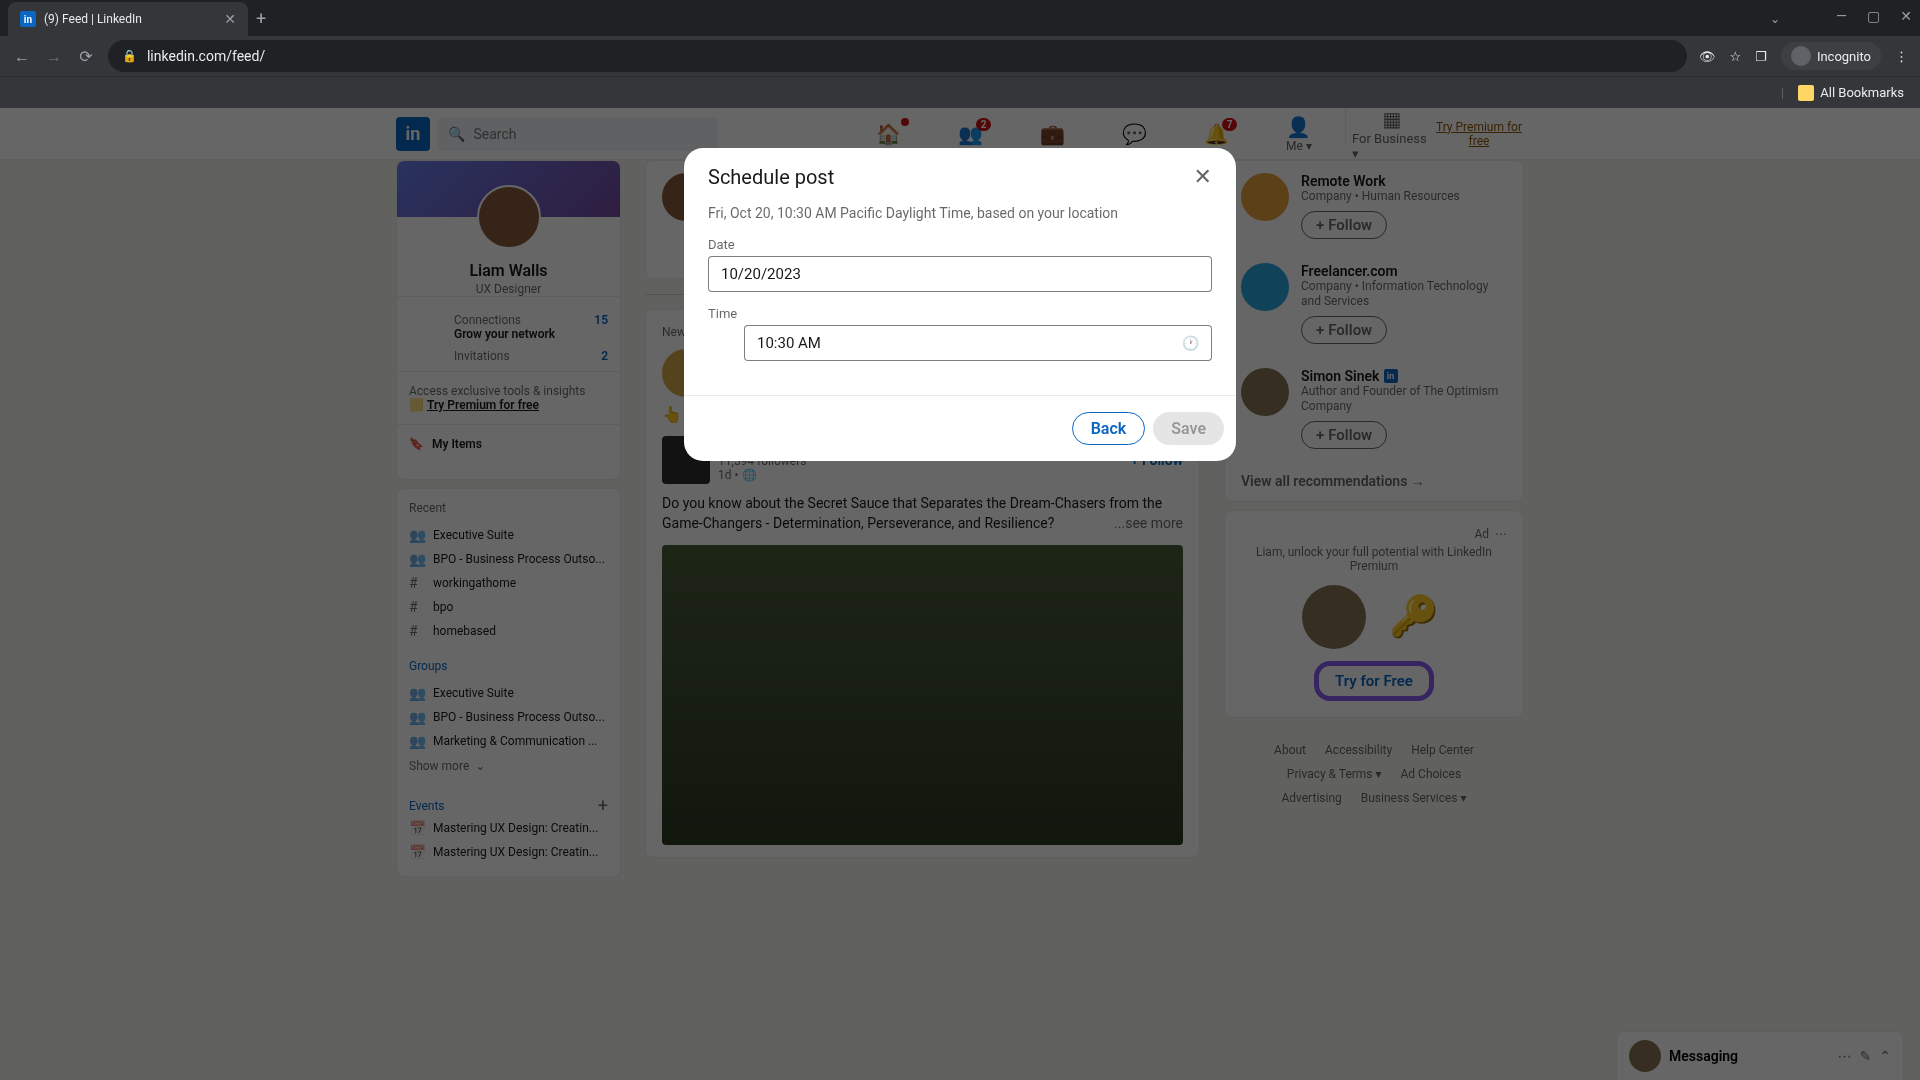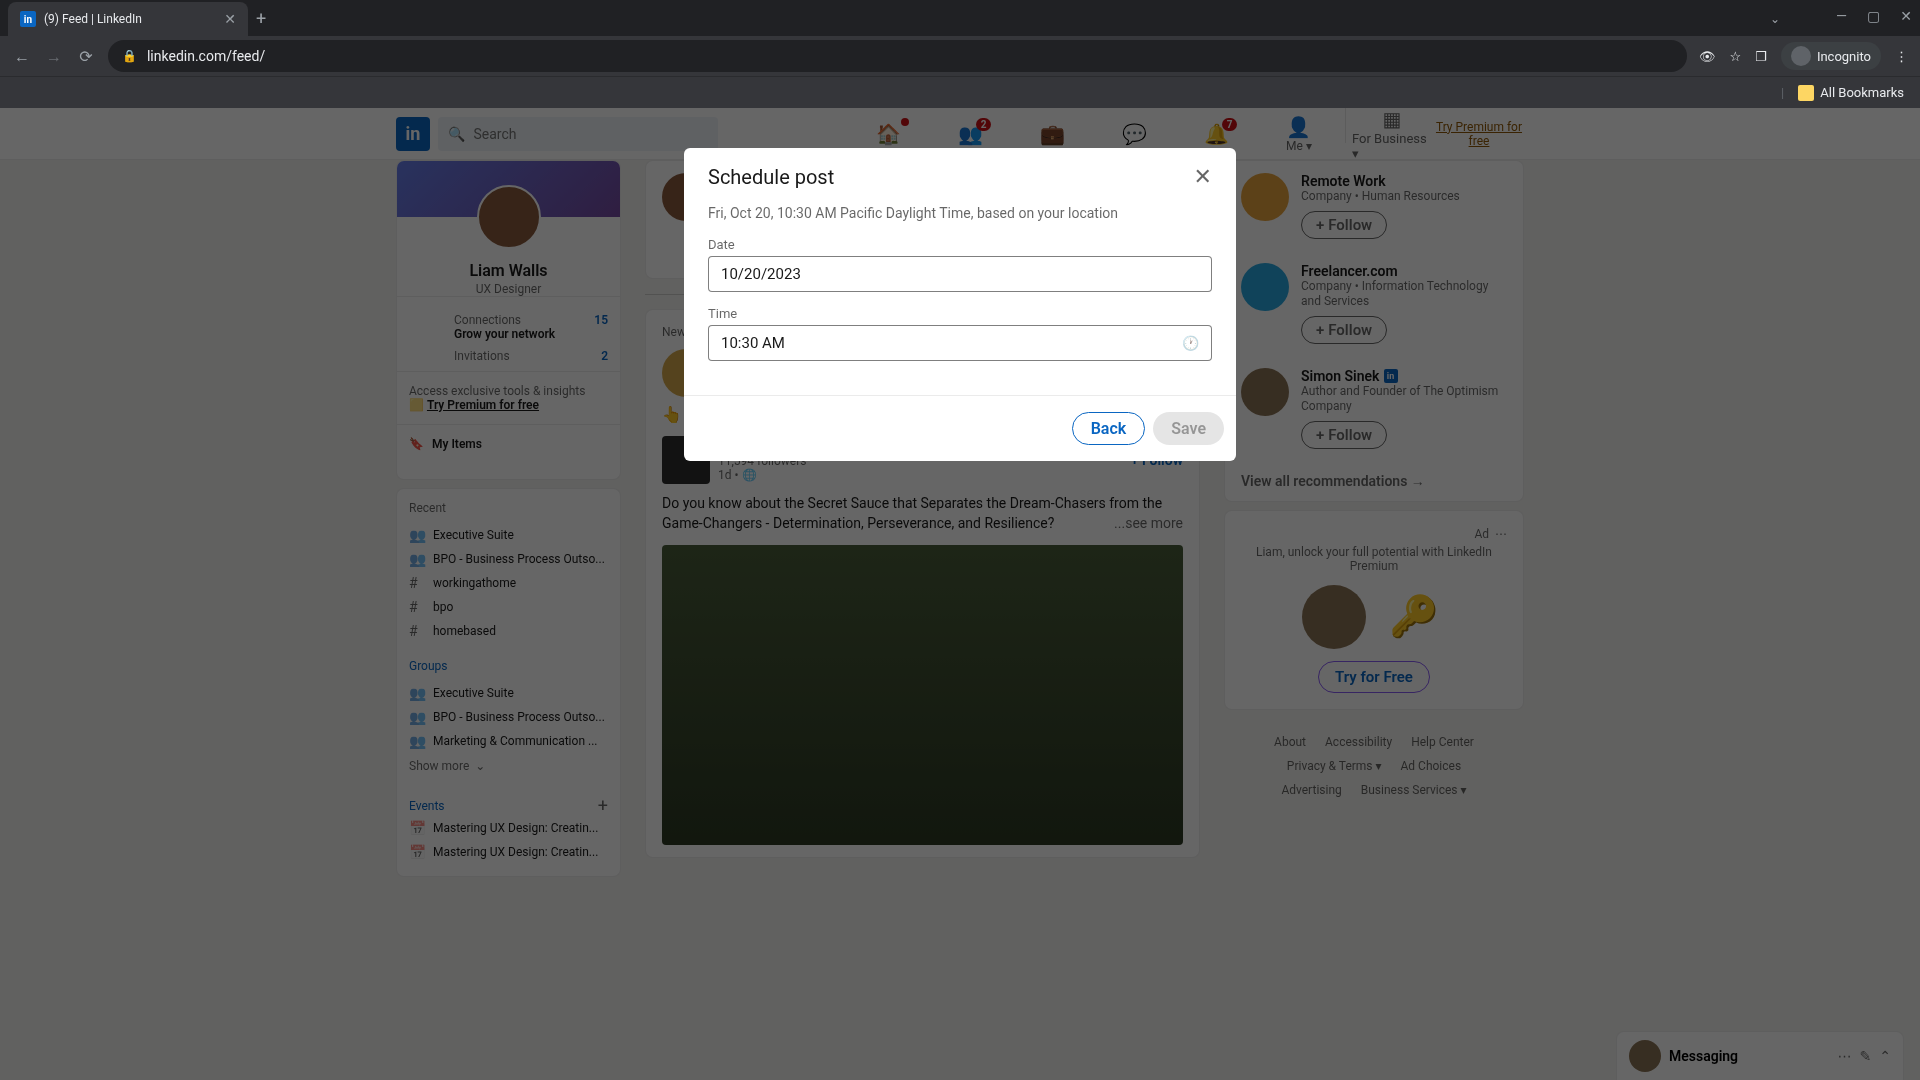--- a/index.html
+++ b/index.html
@@ -127,42 +127,42 @@
 .view-all { display: flex; align-items: center; gap: 8px; padding: 12px 16px; font-size: 14px; font-weight: 600; color: rgba(0,0,0,0.6); cursor: pointer; }
 
 .ad-card { padding: 16px; text-align: center; }
 .ad-label { text-align: right; font-size: 12px; color: rgba(0,0,0,0.6); display: flex; justify-content: flex-end; gap: 6px; }
 .ad-text { font-size: 12px; color: rgba(0,0,0,0.6); margin-top: 4px; }
 .ad-imgs { display: flex; justify-content: center; gap: 16px; margin: 12px 0; }
 .ad-img { width: 64px; height: 64px; border-radius: 50%; }
 .ad-img.person { background: #8b7355; }
 .ad-img.key { background: transparent; display: flex; align-items: center; justify-content: center; font-size: 40px; }
 .ad-headline { font-size: 15px; color: rgba(0,0,0,0.9); margin: 8px 0 16px; }
-.try-btn { display: inline-block; border: 1px solid #8b5cf6; color: #0a66c2; border-radius: 16px; padding: 6px 16px; font-size: 15px; font-weight: 600; cursor: pointer; }
+.try-btn { display: inline-block; border: 5px solid #8b5cf6; color: #0a66c2; border-radius: 16px; padding: 6px 16px; font-size: 15px; font-weight: 600; cursor: pointer; }
 
 .footer-links { text-align: center; font-size: 12px; color: rgba(0,0,0,0.6); padding: 12px; line-height: 2; }
 .footer-links span { margin: 0 8px; cursor: pointer; }
 
 
 .messaging-bar { position: absolute; bottom: 0; right: 16px; width: 288px; background: #fff; border: 1px solid rgba(0,0,0,0.08); border-bottom: none; border-radius: 8px 8px 0 0; padding: 8px 12px; display: flex; align-items: center; gap: 8px; z-index: 5; }
 .msg-avatar { width: 32px; height: 32px; border-radius: 50%; background: #8b7355; }
 .msg-title { font-size: 14px; font-weight: 600; flex: 1; }
 .msg-icon { color: rgba(0,0,0,0.6); cursor: pointer; font-size: 14px; }
 
 
 .overlay { position: absolute; inset: 0; background: rgba(0,0,0,0.6); z-index: 10; }
-.modal { position: absolute; top: 40px; left: 50%; transform: translateX(-50%); width: 552px; background: #fff; border-radius: 6px; z-index: 11; overflow: hidden; }
+.modal { position: absolute; top: 40px; left: 50%; transform: translateX(-50%); width: 552px; background: #fff; border-radius: 19px; z-index: 11; overflow: hidden; }
 .modal-header { display: flex; justify-content: space-between; align-items: center; padding: 16px 24px; }
 .modal-title { font-size: 20px; font-weight: 400; color: rgba(0,0,0,0.9); }
 .modal-close { font-size: 22px; color: rgba(0,0,0,0.6); cursor: pointer; }
 .modal-body { padding: 0 24px 20px; }
 .modal-datetime { font-size: 14px; color: rgba(0,0,0,0.6); margin-bottom: 16px; }
 .field-label { font-size: 13px; color: rgba(0,0,0,0.6); margin-bottom: 4px; display: block; }
 .field-input { width: 100%; border: 1px solid rgba(0,0,0,0.5); border-radius: 4px; padding: 8px 12px; font-size: 15px; color: rgba(0,0,0,0.9); margin-bottom: 14px; position: relative; }
-.field-wrap { position: relative; }
+.field-wrap { position: relative; margin-left: 36px; }
 .clock-icon { position: absolute; right: 12px; top: 10px; color: rgba(0,0,0,0.6); font-size: 14px; }
 .modal-footer { border-top: 1px solid rgba(0,0,0,0.08); padding: 16px 12px; display: flex; justify-content: flex-end; gap: 8px; }
 .btn-back { border: 1px solid #0a66c2; background: #fff; color: #0a66c2; border-radius: 20px; padding: 6px 18px; font-size: 16px; font-weight: 600; cursor: pointer; }
 .btn-save { border: none; background: #e5e5e5; color: rgba(0,0,0,0.35); border-radius: 20px; padding: 6px 18px; font-size: 16px; font-weight: 600; cursor: not-allowed; }
 </style>
 </head>
 <body>
 
 <div class="browser-top">
   <div class="tab-bar">

